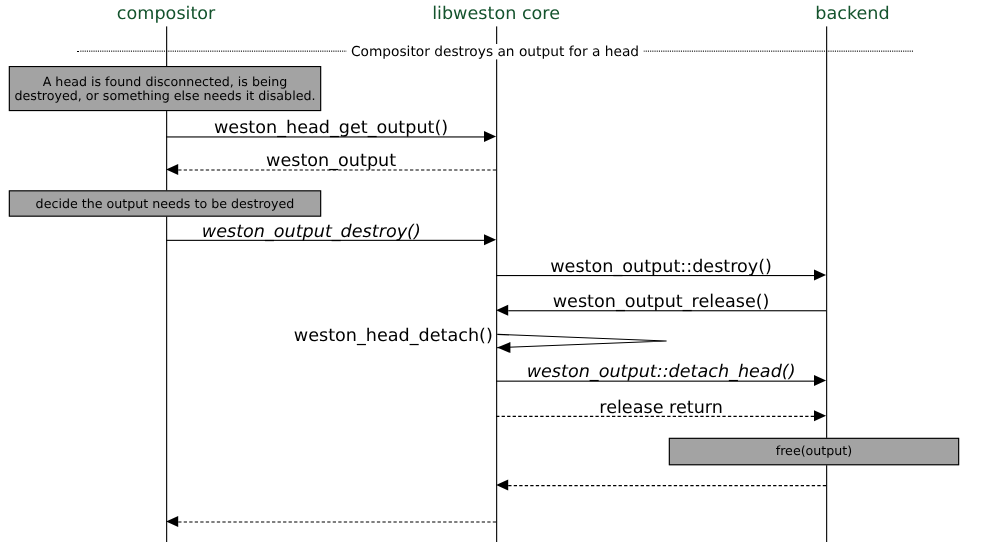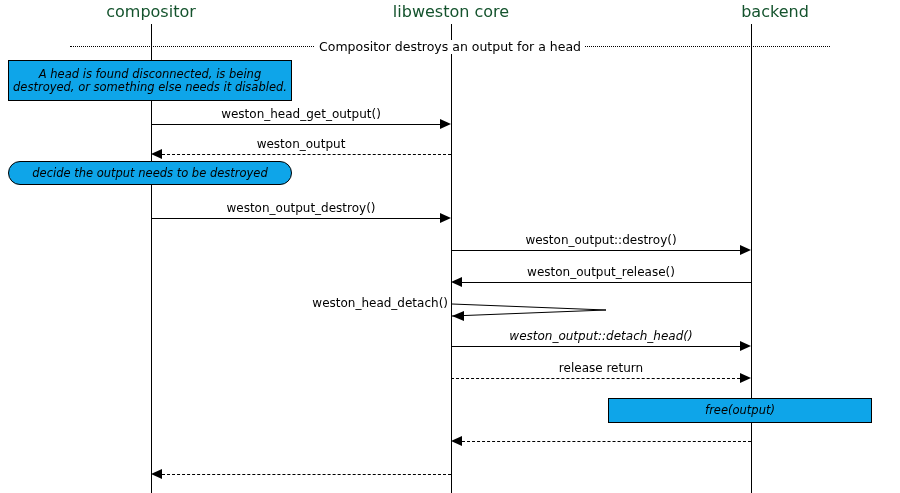--- a/index.html
+++ b/index.html
@@ -50,49 +50,47 @@
     font-size: 12.5px;
     line-height: 14px;
     white-space: nowrap;
   }
 
   
   .note-box {
     position: absolute;
     box-sizing: border-box;
     border: 1px solid #000000;
-    background: #0ea5e9;
+    background: #a3a3a3;
     display: flex;
     align-items: center;
     justify-content: center;
     text-align: center;
     font-size: 11.5px;
     line-height: 13px;
     padding: 2px 4px;
-    font-style: italic;
   }
 
   
   .msg-line {
     position: absolute;
     height: 0;
     border-top: 1px solid #000000;
   }
   .msg-line.dashed {
     border-top: 1px dashed #000000;
   }
   .msg-label {
     position: absolute;
     transform: translate(-50%, -100%);
     background: transparent;
-    font-size: 12px;
+    font-size: 16px;
     line-height: 14px;
     white-space: nowrap;
-    padding-bottom: 18px;
-    margin-top: 16px;
+    padding-bottom: 0;
   }
   .arrowhead {
     position: absolute;
     width: 0;
     height: 0;
   }
   .arrowhead.right {
     border-top: 5px solid transparent;
     border-bottom: 5px solid transparent;
     border-left: 11px solid #000000;
@@ -115,31 +113,31 @@
 <div id="canvas">
     <div class="participant-label" style="left: 151px; top: 5px;">compositor</div>
     <div class="lifeline" style="left: 151px; top: 24px; height: 469px;"></div>
     <div class="participant-label" style="left: 451px; top: 5px;">libweston core</div>
     <div class="lifeline" style="left: 451px; top: 24px; height: 469px;"></div>
     <div class="participant-label" style="left: 751px; top: 5px; margin-left: 24px;">backend</div>
     <div class="lifeline" style="left: 751px; top: 24px; height: 469px;"></div>
     <div class="divider" style="left: 70px; top: 46px; width: 760px;"></div>
     <div class="divider-label" style="left: 450px; top: 47px;">Compositor destroys an output for a head</div>
     <div class="note-box" style="left: 8px; top: 60px; width: 284px; height: 41px;">A head is found disconnected, is being destroyed, or something else needs it disabled.</div>
-    <div class="note-box" style="left: 8px; top: 161px; width: 284px; height: 24px; border-radius: 12px;">decide the output needs to be destroyed</div>
+    <div class="note-box" style="left: 8px; top: 173px; width: 284px; height: 24px;">decide the output needs to be destroyed</div>
     <div class="note-box" style="left: 608px; top: 398px; width: 264px; height: 25px;">free(output)</div>
     <div class="msg-line" style="left: 151px; top: 124px; width: 289px;"></div>
     <div class="arrowhead right" style="left: 440px; top: 119px;"></div>
     <div class="msg-label" style="left: 301px; top: 123px;">weston_head_get_output()</div>
     <div class="msg-line dashed" style="left: 162px; top: 154px; width: 289px;"></div>
     <div class="arrowhead left" style="left: 151px; top: 149px;"></div>
     <div class="msg-label" style="left: 301px; top: 153px;">weston_output</div>
     <div class="msg-line" style="left: 151px; top: 218px; width: 289px;"></div>
     <div class="arrowhead right" style="left: 440px; top: 213px;"></div>
-    <div class="msg-label" style="left: 301px; top: 217px;">weston_output_destroy()</div>
+    <div class="msg-label" style="left: 283px; top: 217px; font-style: italic;">weston_output_destroy()</div>
     <div class="msg-line" style="left: 451px; top: 250px; width: 289px;"></div>
     <div class="arrowhead right" style="left: 740px; top: 245px;"></div>
     <div class="msg-label" style="left: 601px; top: 249px;">weston_output::destroy()</div>
     <div class="msg-line" style="left: 462px; top: 282px; width: 289px;"></div>
     <div class="arrowhead left" style="left: 451px; top: 277px;"></div>
     <div class="msg-label" style="left: 601px; top: 281px;">weston_output_release()</div>
     <div class="self-call" style="left: 451px; top: 298px;">
       <svg width="159" height="28">
         <path d="M1,6 L155,12 M1,18 L155,12" stroke="#000" stroke-width="1" fill="none"></path>
         <polygon points="1,18 13,13 13,23" fill="#000"></polygon>

